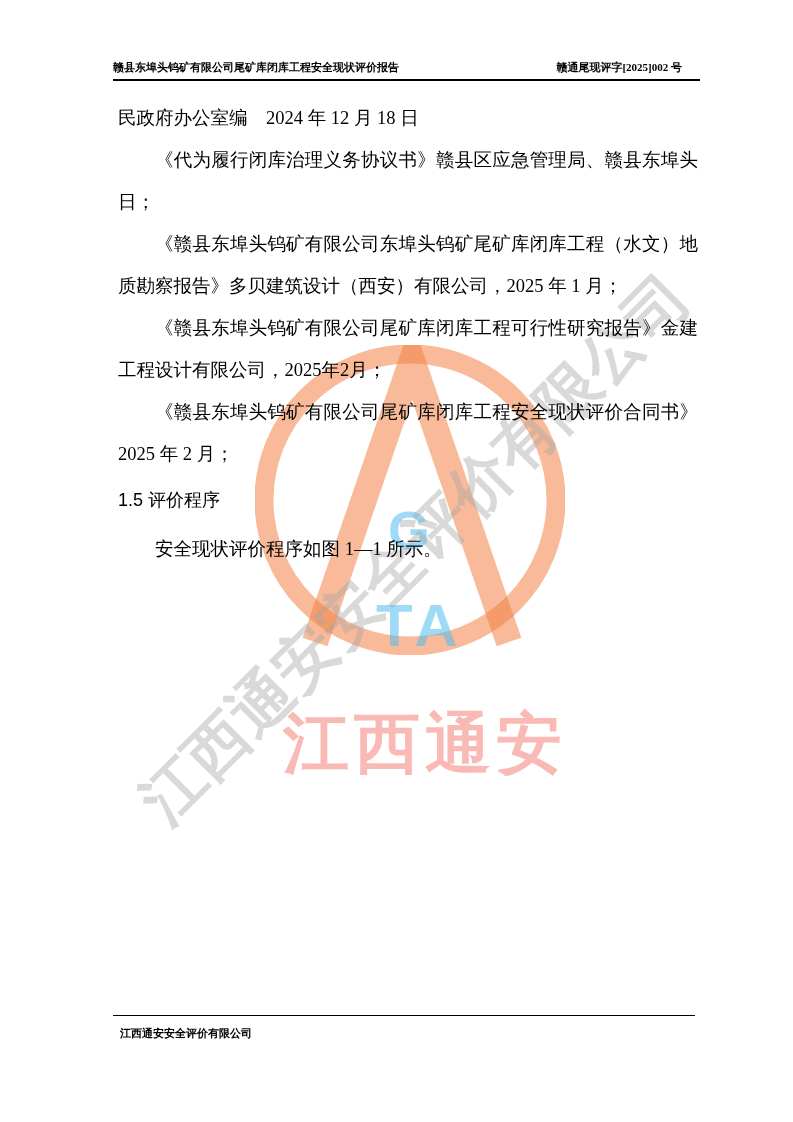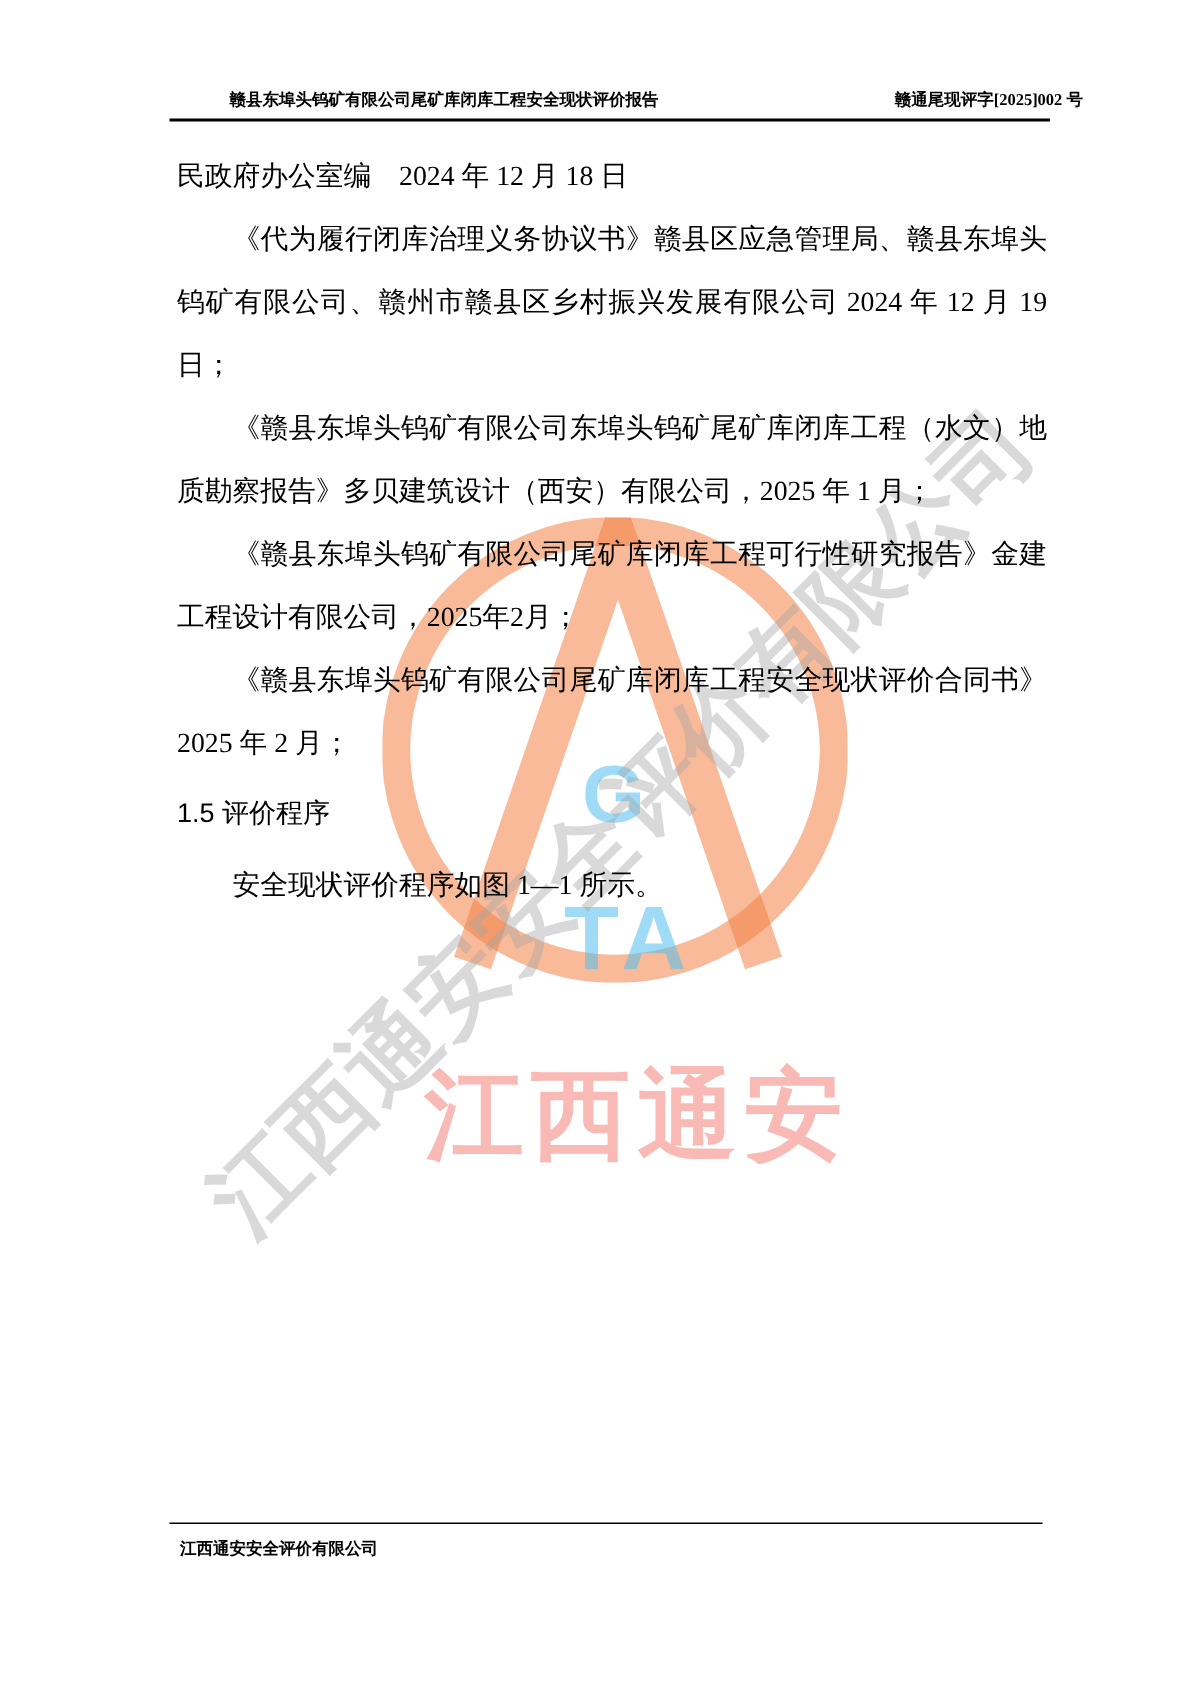--- a/index.html
+++ b/index.html
@@ -39,21 +39,21 @@
     position:absolute;left:283px;top:710px;
     font-family:Liberation Sans, sans-serif;
     font-weight:bold;font-size:66px;line-height:1;letter-spacing:5px;
     color:rgba(240,90,78,0.42);
   }
 
   
   .header{
     position:absolute;left:113px;top:60px;width:585px;z-index:2;
     display:flex;justify-content:space-between;align-items:flex-end;
-    font-size:11px;line-height:14px;margin-left:40px;
+    font-size:11px;line-height:14px;
   }
   .header-left{font-weight:bold;}
   .header-right{font-weight:bold;padding-right:16px;}
   .header-rule{
     position:absolute;left:113px;top:79px;width:587px;height:0;
     border-top:2px solid #000;z-index:2;
   }
 
   
   .content{
@@ -102,21 +102,20 @@
 
   <div class="header">
     <span class="header-left">赣县东埠头钨矿有限公司尾矿库闭库工程安全现状评价报告</span>
     <span class="header-right">赣通尾现评字[2025]002 号</span>
   </div>
   <div class="header-rule"></div>
 
   <div class="content">
     <div class="line">民政府办公室编　2024 年 12 月 18 日</div>
     <div class="line indent stretch">《代为履行闭库治理义务协议书》赣县区应急管理局、赣县东埠头</div>
-    <div class="line stretch">钨矿有限公司、赣州市赣县区乡村振兴发展有限公司 2024 年 12 月 19</div>
     <div class="line">日；</div>
     <div class="line indent stretch">《赣县东埠头钨矿有限公司东埠头钨矿尾矿库闭库工程（水文）地</div>
     <div class="line">质勘察报告》多贝建筑设计（西安）有限公司，2025 年 1 月；</div>
     <div class="line indent stretch">《赣县东埠头钨矿有限公司尾矿库闭库工程可行性研究报告》金建</div>
     <div class="line">工程设计有限公司，2025年2月；</div>
     <div class="line indent stretch">《赣县东埠头钨矿有限公司尾矿库闭库工程安全现状评价合同书》</div>
     <div class="line">2025 年 2 月；</div>
     <div class="heading">1.5 评价程序</div>
     <div class="line indent after-heading">安全现状评价程序如图 1—1 所示。</div>
   </div>

